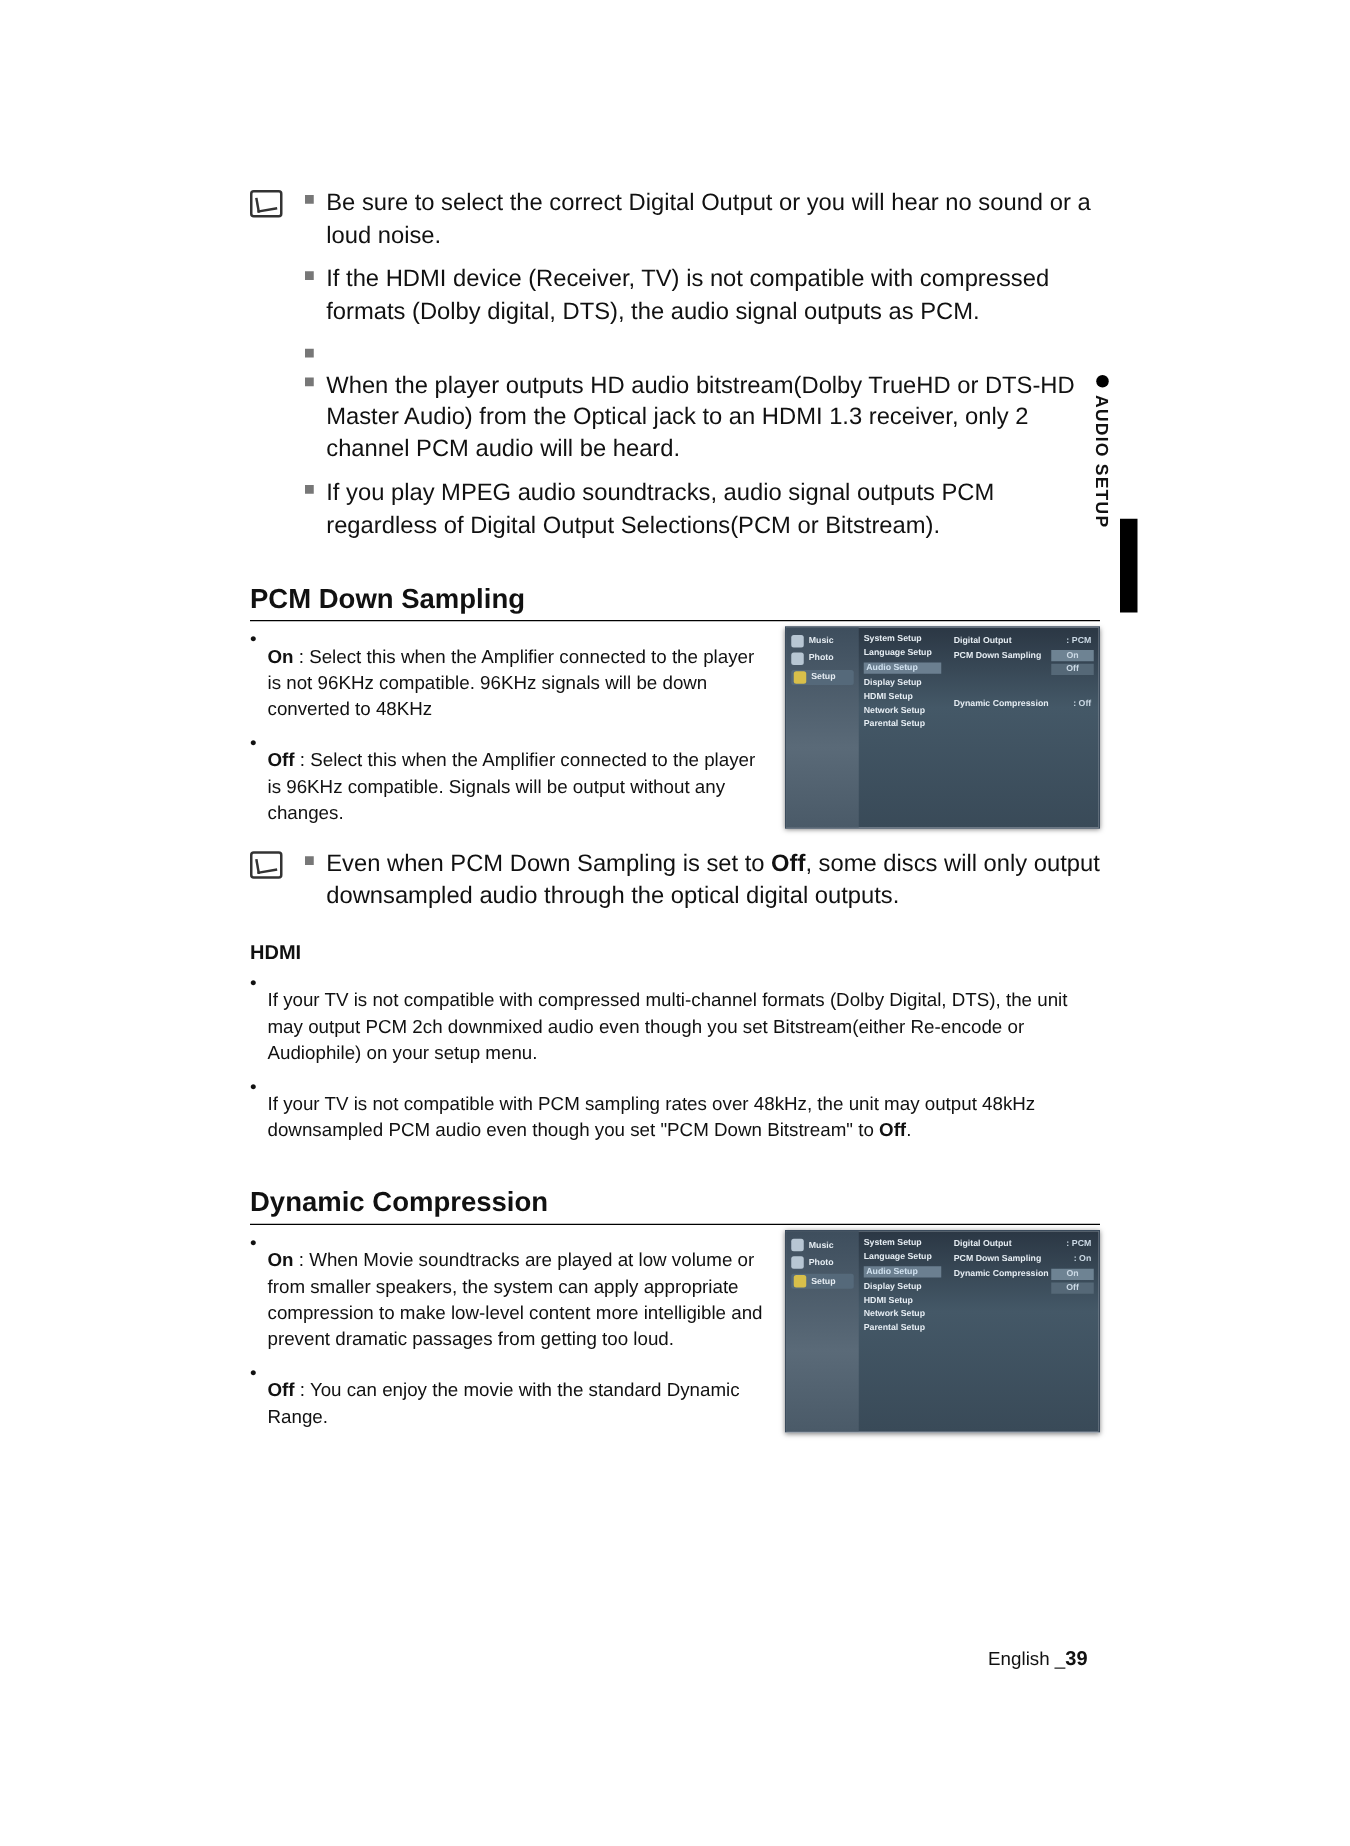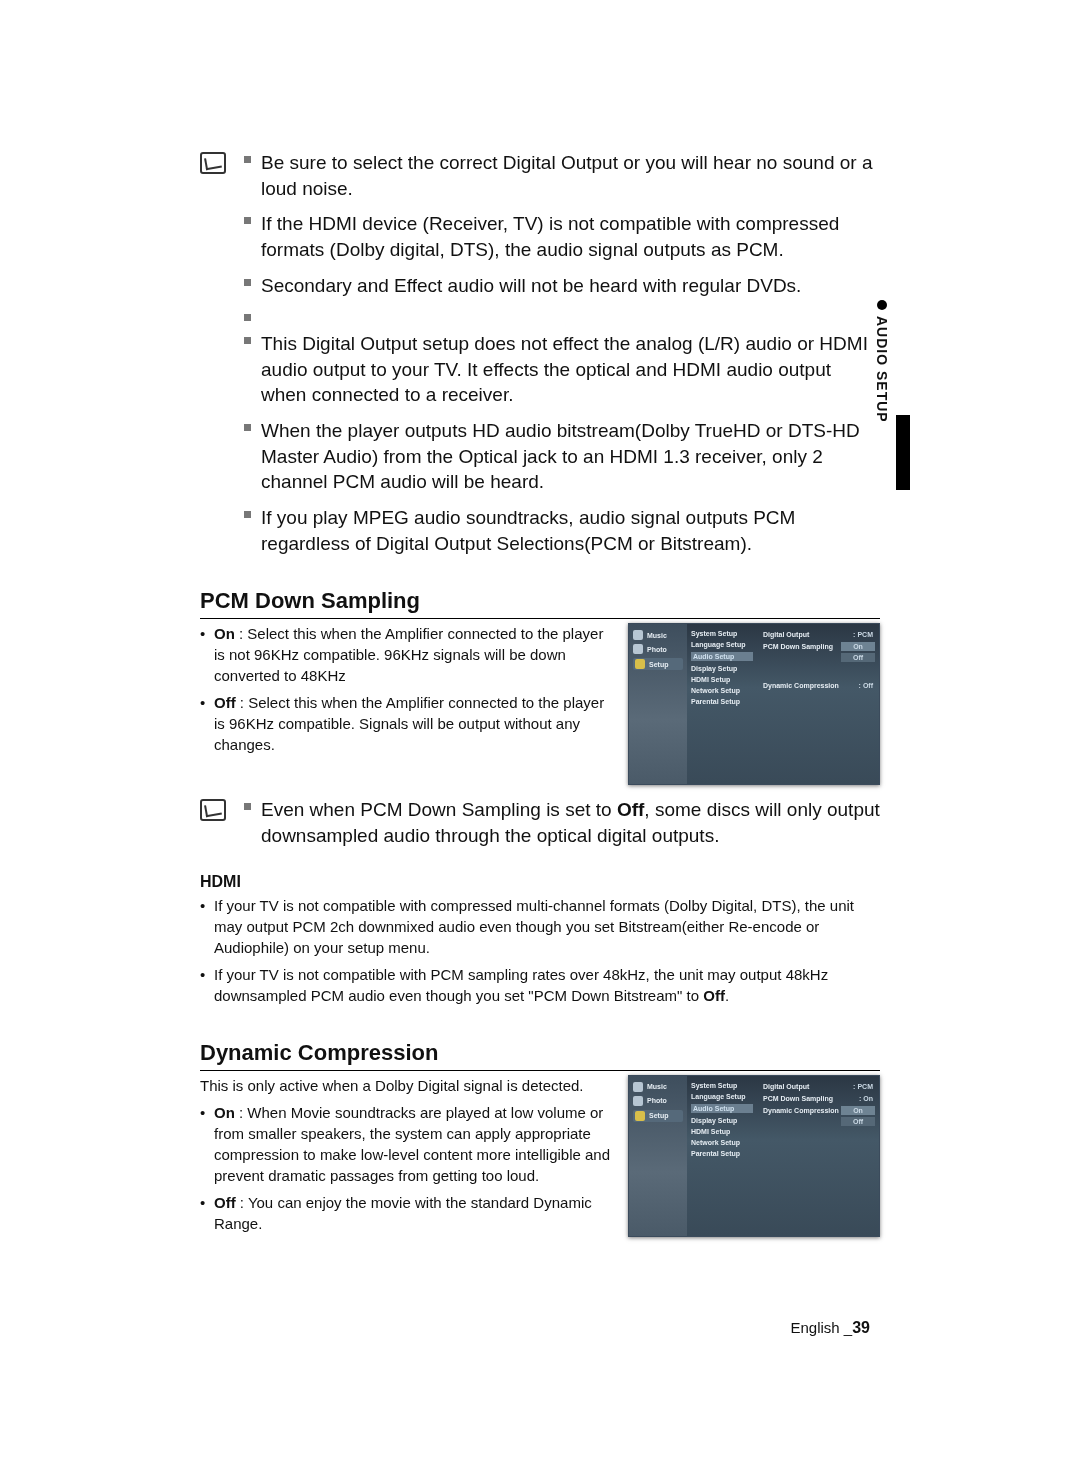--- a/index.html
+++ b/index.html
@@ -101,21 +101,21 @@
   }
   .bullets .b {
     font-size: 15px;
     line-height: 1.4;
     margin-bottom: 6px;
     display: flex;
   }
   .bullets .dot {
     flex: 0 0 14px;
   }
-  .bullets .btxt { flex: 1; }
+  .bullets .btxt { flex: 1; margin-top: 14px; }
   .bold { font-weight: bold; }
   .two-col {
     display: flex;
     align-items: flex-start;
     gap: 16px;
   }
   .two-col .left { flex: 1 1 auto; }
   .two-col .right { flex: 0 0 250px; }
 
   
@@ -236,28 +236,20 @@
       <div class="item">
           <span class="sq"></span>
           <span>Be sure to select the correct Digital Output or you will hear no sound or a loud noise.</span>
         </div>
       <div class="item">
           <span class="sq"></span>
           <span>If the HDMI device (Receiver, TV) is not compatible with compressed formats (Dolby digital, DTS), the audio signal outputs as PCM.</span>
         </div>
       <div class="item">
           <span class="sq"></span>
-          <span>Secondary and Effect audio will not be heard with regular DVDs.</span>
-        </div>
-      <div class="item">
-          <span class="sq"></span>
-        </div>
-      <div class="item">
-          <span class="sq"></span>
-          <span>This Digital Output setup does not effect the analog (L/R) audio or HDMI audio output to your TV. It effects the optical and HDMI audio output when connected to a receiver.</span>
         </div>
       <div class="item">
           <span class="sq"></span>
           <span>When the player outputs HD audio bitstream(Dolby TrueHD or DTS-HD Master Audio) from the Optical jack to an HDMI 1.3 receiver, only 2 channel PCM audio will be heard.</span>
         </div>
       <div class="item">
           <span class="sq"></span>
           <span>If you play MPEG audio soundtracks, audio signal outputs PCM regardless of Digital Output Selections(PCM or Bitstream).</span>
         </div>
     </div>
@@ -347,21 +339,20 @@
         <span class="dot">•</span>
         <span class="btxt">
       <span>If your TV is not compatible with PCM sampling rates over 48kHz, the unit may output 48kHz downsampled PCM audio even though you set "PCM Down Bitstream" to </span><span class="bold">Off</span><span>.</span>
     </span>
       </div>
   </div>
 
   <h2 class="section" style="margin-top:34px;">Dynamic Compression</h2>
   <div class="two-col">
     <div class="left">
-      <div class="para">This is only active when a Dolby Digital signal is detected.</div>
       <div class="bullets">
         <div class="b">
             <span class="dot">•</span>
             <span class="btxt"><span class="bold">On</span><span> : When Movie soundtracks are played at low volume or from smaller speakers, the system can apply appropriate compression to make low-level content more intelligible and prevent dramatic passages from getting too loud.</span></span>
           </div>
         <div class="b">
             <span class="dot">•</span>
             <span class="btxt"><span class="bold">Off</span><span> : You can enjoy the movie with the standard Dynamic Range.</span></span>
           </div>
       </div>

